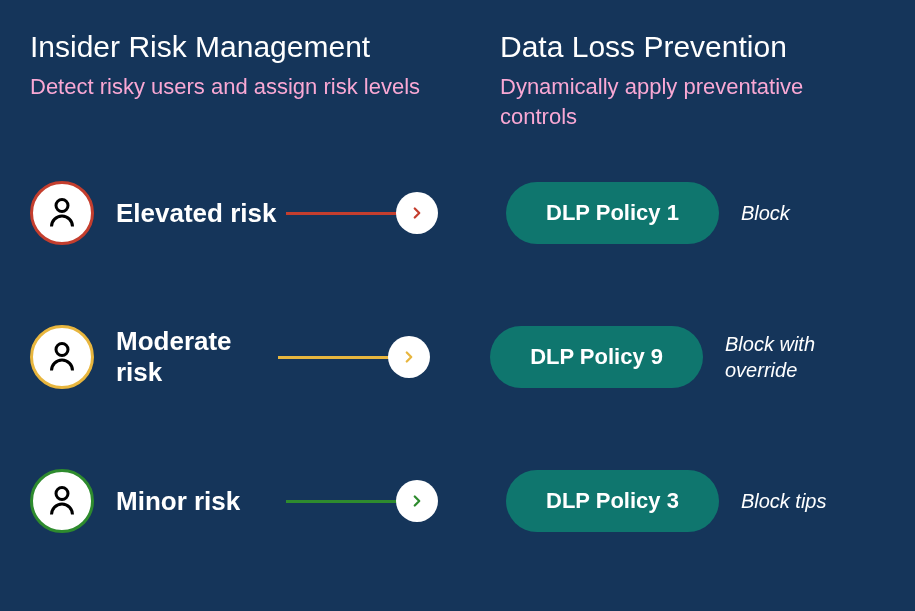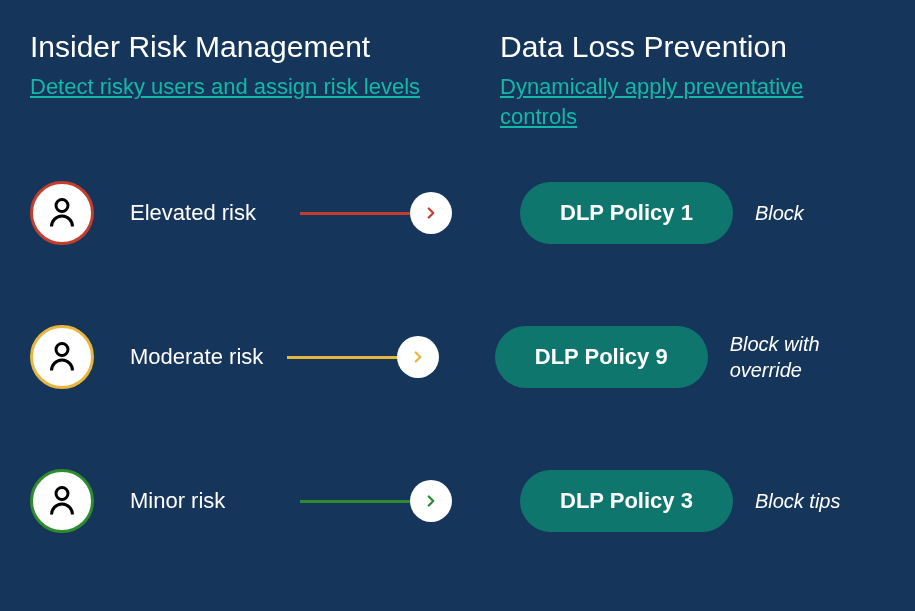--- a/index.html
+++ b/index.html
@@ -31,43 +31,42 @@
     }
     .header-title {
       font-size: 30px;
       font-weight: 400;
       margin-bottom: 8px;
     }
     .header-subtitle {
       font-size: 22px;
       font-weight: 400;
       line-height: 1.35;
-      color: #14b8a6;
-      text-decoration: underline;
+      color: #f9a8d4;
     }
     .row {
       display: flex;
       align-items: center;
       margin-bottom: 80px;
     }
     .user-icon-wrapper {
       width: 64px;
       height: 64px;
       border-radius: 50%;
       background-color: #ffffff;
       border: 3px solid;
       display: flex;
       align-items: center;
       justify-content: center;
       flex-shrink: 0;
     }
     .risk-label {
-      font-size: 22px;
-      font-weight: 400;
-      margin-left: 36px;
+      font-size: 26px;
+      font-weight: 700;
+      margin-left: 22px;
       width: 170px;
     }
     .connector {
       display: flex;
       align-items: center;
       width: 170px;
       position: relative;
     }
     .connector-line {
       height: 3px;

